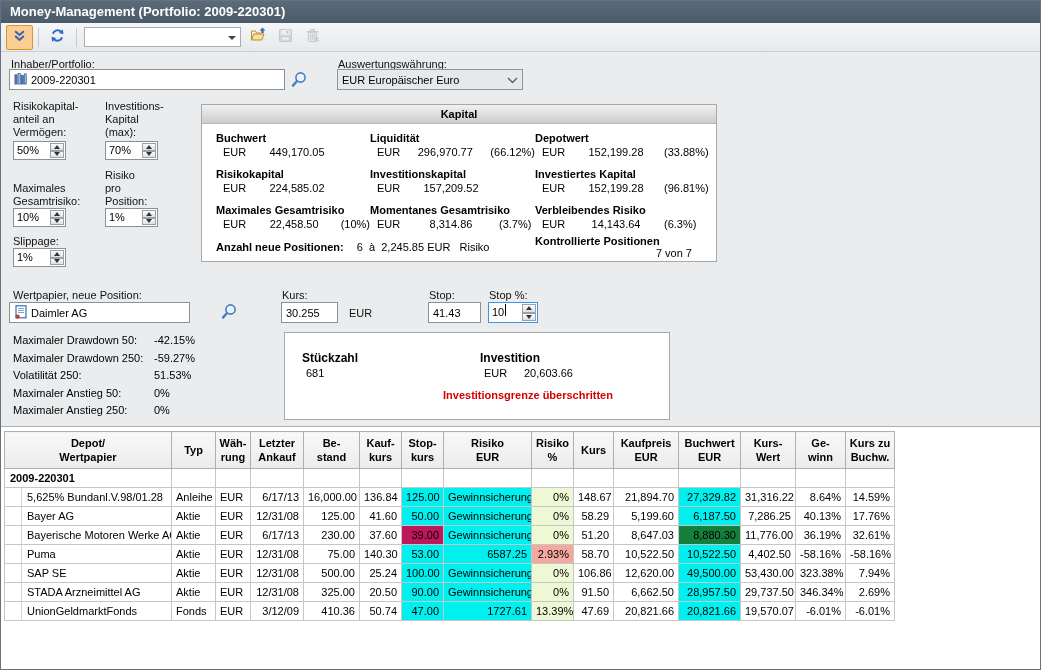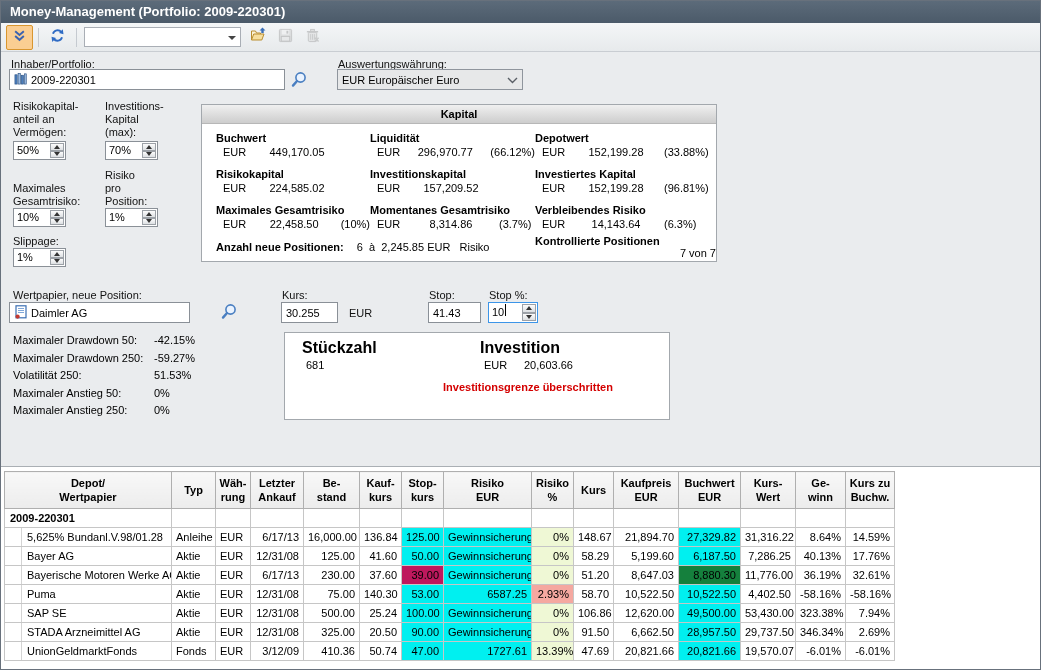--- a/index.html
+++ b/index.html
@@ -31,31 +31,31 @@
   
   .panel{position:absolute;background:#fff;border:1px solid #A3A8AD;box-sizing:border-box;}
   .panel-hd{height:18px;background:linear-gradient(#F0F0F0,#CDCDCD);border-bottom:1px solid #B7B7B7;text-align:center;font-weight:bold;font-size:11px;line-height:18px;}
   
   #kapital-grid{display:grid;grid-template-columns:154px 165px 1fr;padding:7px 8px 0 14px;row-gap:7px;}
   .kap-cell .kt{font-weight:bold;font-size:11px;line-height:14px;}
   .kap-cell .kv{display:flex;font-size:11px;line-height:15px;padding-left:7px;}
   .kap-cell .cur{width:36px;}
   .kap-cell .val{width:76px;text-align:center;}
   .kap-cell .pct{margin-left:10px;}
-  .kap-bottom{display:grid;grid-template-columns:319px 1fr;padding:9px 0 0 14px;font-size:11px;}
+  .kap-bottom{display:grid;grid-template-columns:319px 1fr;padding:9px 24px 0 14px;font-size:11px;}
   .ws-pre{white-space:pre;}
   
   #stats-list{position:absolute;left:12px;top:334px;display:grid;grid-template-columns:141px auto;row-gap:6px;font-size:11px;line-height:11.5px;}
   
-  .np-row1{display:grid;grid-template-columns:178px auto;padding:6px 0 0 17px;font-weight:bold;font-size:16px;}
+  .np-row1{display:grid;grid-template-columns:178px auto;padding:18px 0 0 17px;font-weight:bold;font-size:12px;}
   .np-row2{display:grid;grid-template-columns:178px auto;padding:2px 0 0 21px;font-size:11px;}
   .np-cur{display:inline-block;width:40px;}
   .np-warning{margin:10px 0 0 158px;font-weight:bold;font-size:11px;color:#D40000;}
   
-  .bottom-panel{position:absolute;top:425px;left:0;right:0;bottom:0;background:#fff;border-top:1px solid #AAAFB4;margin-top:40px;}
+  .bottom-panel{position:absolute;top:425px;left:0;right:0;bottom:0;background:#fff;border-top:1px solid #AAAFB4;}
   #positions-table{margin:4px 0 0 3px;border-collapse:collapse;table-layout:fixed;width:890px;font-size:11px;border:1px solid #8C8C8C;}
   #positions-table th{background:linear-gradient(#F8F8F8,#ECECEC);border:1px solid #AFAFAF;font-weight:bold;text-align:center;white-space:pre-line;padding:3px 2px;height:30px;line-height:14px;}
   #positions-table td{border:1px solid #C6C6C6;padding:0 4px;height:18px;line-height:18px;white-space:nowrap;overflow:hidden;}
   #positions-table .al{text-align:left;} #positions-table .ar{text-align:right;}
   #positions-table .grp{font-weight:bold;padding-left:5px;}
   #positions-table .c-name{padding-left:22px;background-image:linear-gradient(#D4D4D4,#D4D4D4);background-repeat:no-repeat;background-position:16px 0;background-size:1px 100%;}
 </style>
 </head>
 <body>
 

